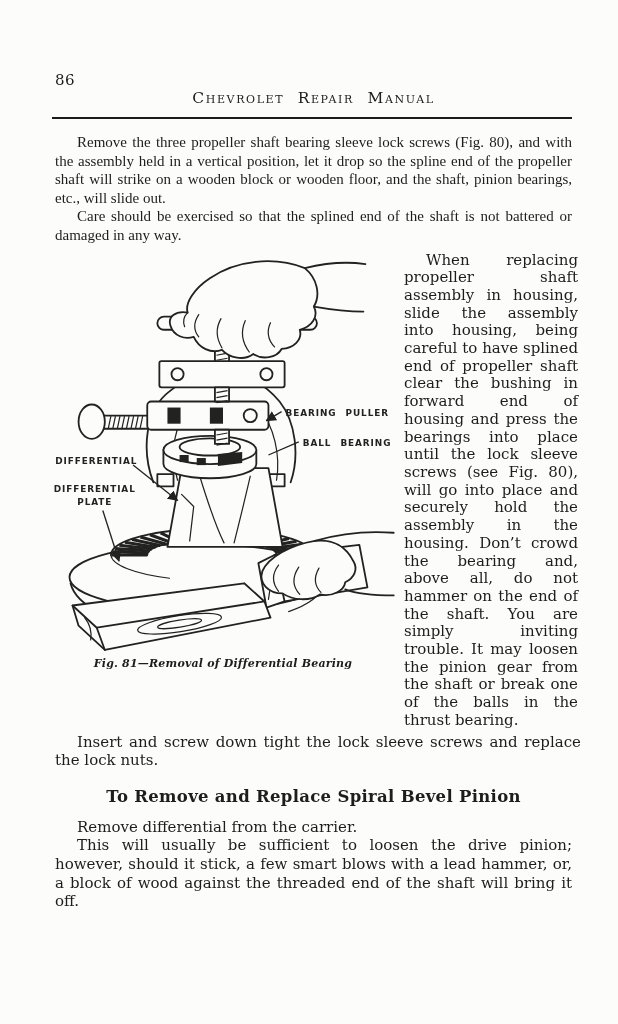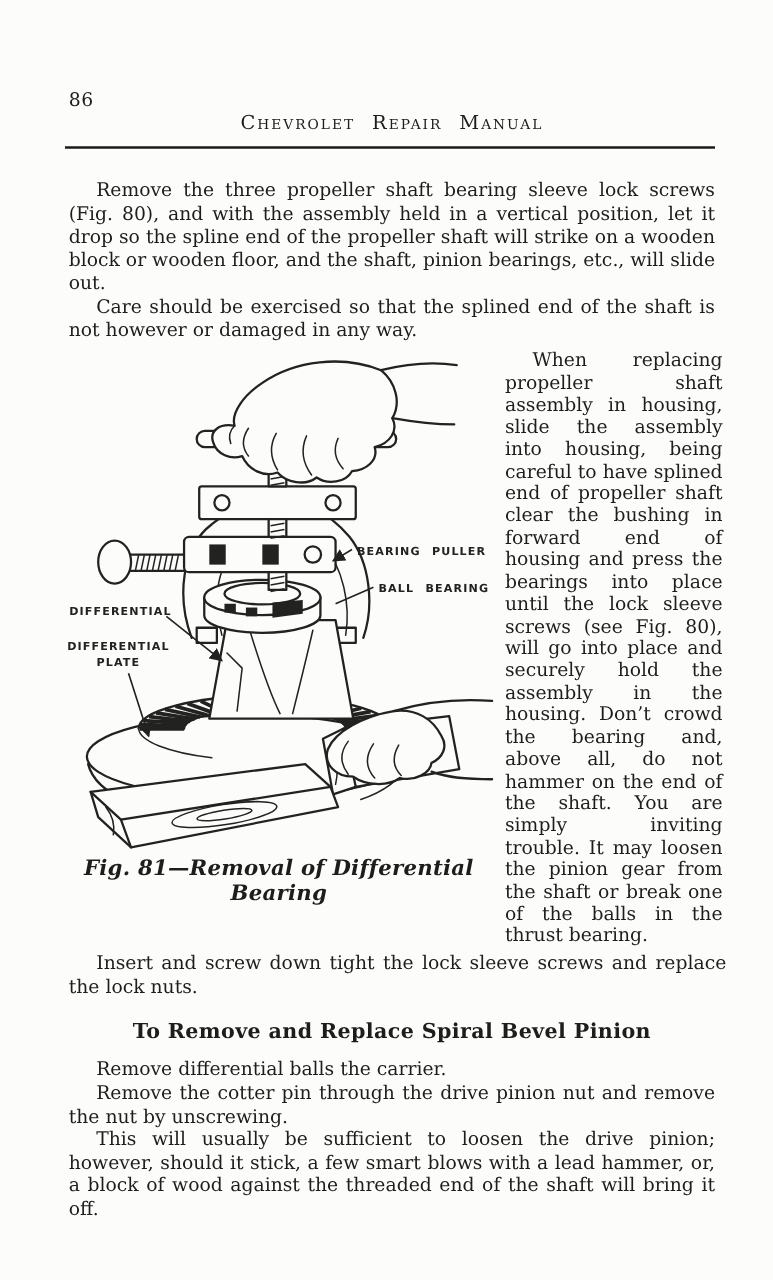--- a/index.html
+++ b/index.html
@@ -16,30 +16,30 @@
   .header{position:relative;margin:0 46px 0 55px;padding-top:89px;height:22px;}
   .page-num{position:absolute;left:0;top:71px;font-size:15px;letter-spacing:.5px;}
   .head-title{
     text-align:center;font-size:15.5px;
     font-variant:small-caps;letter-spacing:1.6px;word-spacing:7px;
     font-weight:500;
   }
   .head-rule{margin:6px 46px 0 52px;border:0;border-top:2.5px solid #1b1b19;height:0;}
 
   
-  .intro{margin:24px 46px 0 55px;}
+  .intro{margin:14px 46px 0 55px;font-family:Liberation Serif, serif;}
   p.bodytext{
     margin:0;font-size:15px;line-height:18.6px;
     text-align:justify;text-indent:22px;
   }
   .mid{display:flex;margin:7px 40px 0 50px;}
   .fig-col{width:346px;flex:none;}
   .fig-col svg{display:block;}
   .fig-caption{
-    text-align:center;font-size:17px;font-weight:bold;font-style:italic;
+    text-align:center;font-size:11px;font-weight:bold;font-style:italic;
     margin-top:1px;letter-spacing:.2px;
   }
   .right-col{
     flex:1;padding-left:8px;
     font-size:15px;line-height:17.7px;text-align:justify;
     hyphens:auto;-webkit-hyphens:auto;
   }
   .right-col p{margin:0;text-indent:22px;}
   .after-fig{margin:3px 37px 0 55px;}
 
@@ -68,21 +68,21 @@
 <div class="page">
 
   <div class="header">
     <span class="page-num">86</span>
     <div class="head-title">Chevrolet Repair Manual</div>
   </div>
   <hr class="head-rule">
 
   <div class="intro">
     <p class="bodytext">Remove the three propeller shaft bearing sleeve lock screws (Fig. 80), and with the assembly held in a vertical position, let it drop so the spline end of the propeller shaft will strike on a wooden block or wooden floor, and the shaft, pinion bearings, etc., will slide out.</p>
-    <p class="bodytext">Care should be exercised so that the splined end of the shaft is not however or damaged in any way.</p>
+    <p class="bodytext">Care should be exercised so that the splined end of the shaft is not battered or damaged in any way.</p>
   </div>
 
   <div class="mid">
 
     <div class="fig-col">
       <svg width="346" height="404" viewBox="0 0 342 400">
         <defs>
           <marker id="arrw" viewBox="0 0 10 10" refX="9" refY="5" markerWidth="8" markerHeight="8" orient="auto">
             <path d="M0,0 L10,5 L0,10 Z" fill="#222220"></path>
           </marker>
@@ -273,18 +273,17 @@
     </div>
   </div>
 
   <div class="after-fig">
     <p class="bodytext">Insert and screw down tight the lock sleeve screws and replace the lock nuts.</p>
   </div>
 
   <div class="section-head">To Remove and Replace Spiral Bevel Pinion</div>
 
   <div class="steps">
-    <p class="bodytext">Remove differential balls the carrier.</p>
-    <p class="bodytext">Remove the cotter pin through the drive pinion nut and remove the nut by unscrewing.</p>
+    <p class="bodytext">Remove differential from the carrier.</p>
     <p class="bodytext">This will usually be sufficient to loosen the drive pinion; however, should it stick, a few smart blows with a lead hammer, or, a block of wood against the threaded end of the shaft will bring it off.</p>
   </div>
 
 </div>
 
 </body></html>

